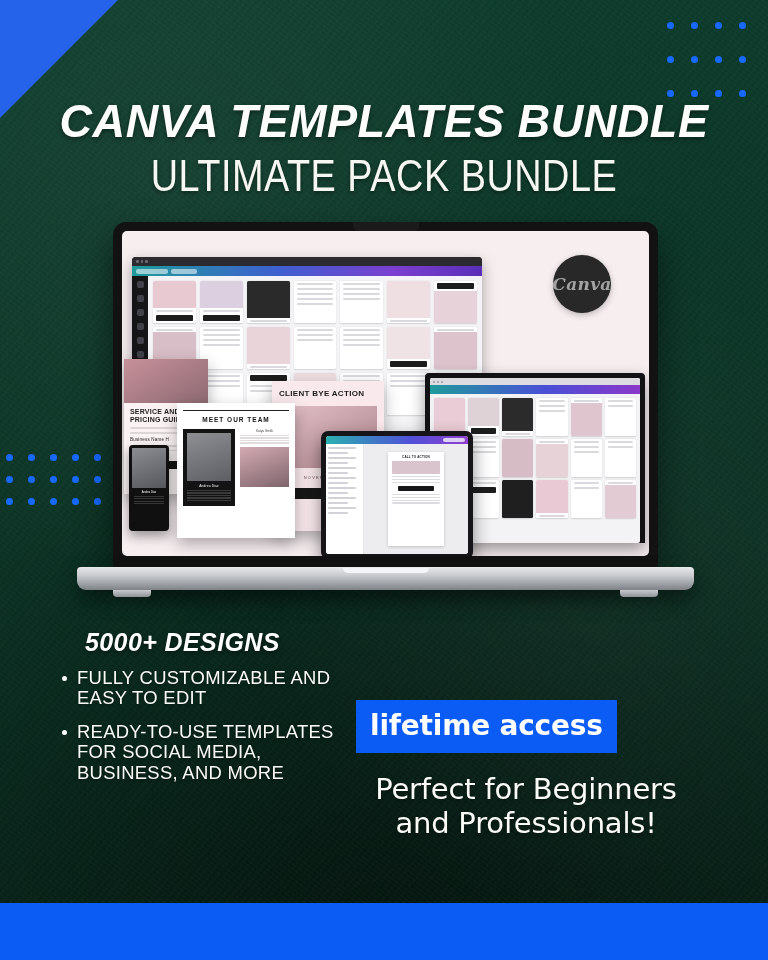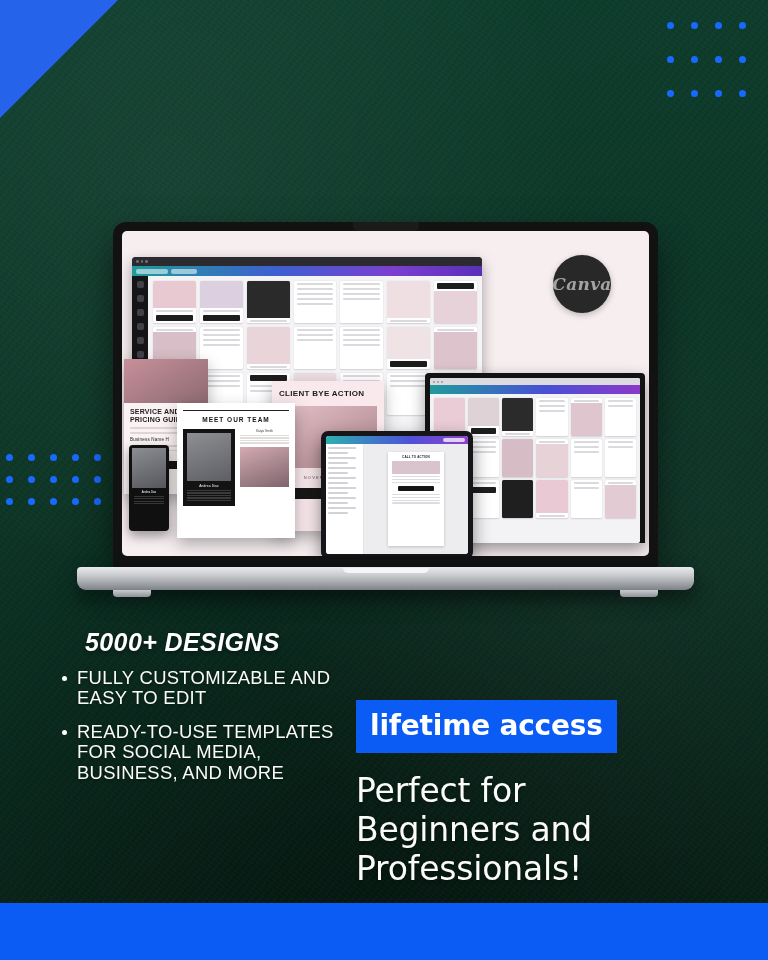--- a/index.html
+++ b/index.html
@@ -305,23 +305,24 @@
     padding:9px 14px 11px 14px;
   }
   .badge span {
     font-family:"DejaVu Sans", sans-serif;
     font-weight:700; font-size:28px;
     color:#fff; letter-spacing:-.2px;
   }
   .tagline {
     position:absolute; left:356px; top:772px; width:340px;
     font-family:"DejaVu Sans", sans-serif;
-    font-size:33px; line-height:1.18;
+    font-size:29px; line-height:1.18;
     color:#fbfbf8; letter-spacing:-.2px;
     text-shadow:0 2px 4px rgba(0,0,0,.35);
+    text-align:center;
   }
 </style>
 </head>
 <body>
 
 <div class="poster">
   <div class="grain"></div>
 
   <div class="corner-wedge"></div>
 
@@ -351,20 +352,24 @@
       <span></span>
       <span></span>
       <span></span>
     <span></span>
       <span></span>
       <span></span>
       <span></span>
       <span></span>
   </div>
 
+  <div class="title-block">
+    <div class="title-main">CANVA TEMPLATES BUNDLE</div>
+    <div class="title-sub">ULTIMATE PACK BUNDLE</div>
+  </div>
 
   <div class="laptop">
     <div class="lid">
       <div class="screen">
 
         <div class="canva-badge">
           <span>Canva</span>
         </div>
 
         <div class="win-desktop">

